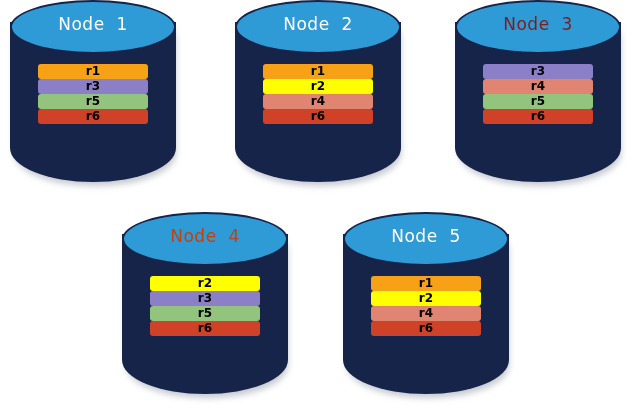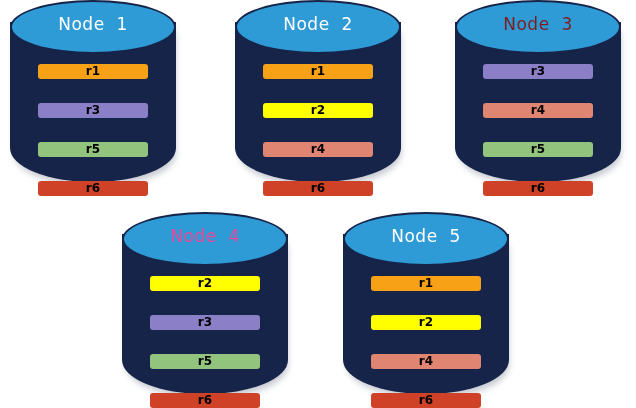--- a/index.html
+++ b/index.html
@@ -81,21 +81,21 @@
   .replicas {
     position: absolute;
     left: 28px;
     top: 64px;
     width: 110px;
     z-index: 3;
   }
 
   .replica {
     height: 15px;
-    margin-bottom: 24px;
+    margin-bottom: 0;
     border-radius: 3px;
     text-align: center;
     font-size: 12px;
     font-weight: bold;
     color: #000000;
     line-height: 15px;
   }
 
   .replica:last-child {
     margin-bottom: 0;
@@ -138,21 +138,21 @@
         <div class="replica" style="background: rgb(139, 127, 199); color: rgb(0, 0, 0);">r3</div>
         <div class="replica" style="background: rgb(224, 133, 113); color: rgb(0, 0, 0);">r4</div>
         <div class="replica" style="background: rgb(146, 196, 125); color: rgb(0, 0, 0);">r5</div>
         <div class="replica" style="background: rgb(208, 66, 40); color: rgb(0, 0, 0);">r6</div>
       </div>
     </div>
     <div class="node" style="left: 122px; top: 212px;">
       <div class="cyl-shadow"></div>
       <div class="cyl-body" style="background: rgb(22, 36, 74);"></div>
       <div class="cyl-top" style="background: rgb(46, 155, 214);"></div>
-      <div class="node-label" style="color: #ec4899;">Node  4</div>
+      <div class="node-label" style="color: #c2410c;">Node  4</div>
       <div class="replicas">
         <div class="replica" style="background: rgb(255, 255, 0); color: rgb(0, 0, 0);">r2</div>
         <div class="replica" style="background: rgb(139, 127, 199); color: rgb(0, 0, 0);">r3</div>
         <div class="replica" style="background: rgb(146, 196, 125); color: rgb(0, 0, 0);">r5</div>
         <div class="replica" style="background: rgb(208, 66, 40); color: rgb(0, 0, 0);">r6</div>
       </div>
     </div>
     <div class="node" style="left: 343px; top: 212px; padding-left: 11px;">
       <div class="cyl-shadow"></div>
       <div class="cyl-body" style="background: rgb(22, 36, 74);"></div>

